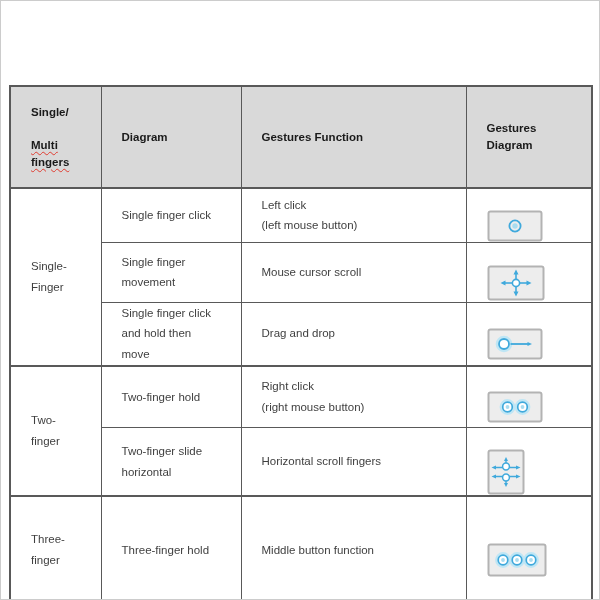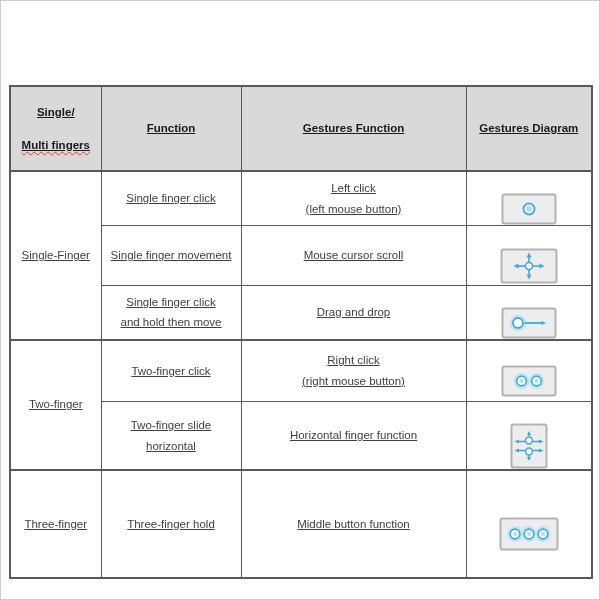--- a/index.html
+++ b/index.html
@@ -14,25 +14,24 @@
     box-sizing:border-box;border:1px solid var(--page-frame);
     font-family:"Liberation Sans", sans-serif;
   }
   table.gtable{
     position:absolute;left:8px;top:84px;
     border-collapse:collapse;table-layout:fixed;
     border:2px solid var(--border-color);
   }
   .gtable th,.gtable td{
     border:1px solid var(--border-color);
-    text-align:center;vertical-align:middle;
+    text-align:left;vertical-align:middle;
     color:var(--text-color);font-size:11.5px;line-height:1.8;
-    padding:0 8px;white-space:pre-line;
+    padding:0 20px;white-space:pre-line;
     overflow:hidden;
-    text-decoration:underline;
   }
   .gtable th{
     background:var(--header-bg);color:#1a1a1a;font-weight:bold;line-height:1.45;
     border-bottom:2px solid var(--border-color);
   }
   tr.group-start td{border-top:2px solid var(--border-color);margin-top:16px;}
   tr.h-head{height:39px}
   tr.h-r1{height:54px}
   tr.h-r2{height:60px}
   tr.h-r3{height:54px}
@@ -64,21 +63,21 @@
       <col style="width:140px">
       <col style="width:225px">
       <col style="width:126px">
   </colgroup>
   <thead>
     <tr class="h-head">
       <th>
         <span class="hdr-line">Single/</span>
         <span class="hdr-line squiggle">Multi fingers</span>
       </th>
-      <th>Function</th>
+      <th>Diagram</th>
       <th>Gestures Function</th>
       <th>Gestures Diagram</th>
     </tr>
   </thead>
   <tbody>
     <tr class="h-r1">
       <td rowspan="3">Single-Finger</td>
       <td>Single finger click</td>
       <td>Left click
 (left mouse button)</td>
@@ -117,39 +116,39 @@
           <rect class="diag-rect" x="1.5" y="1.5" width="53" height="29" rx="2"></rect>
           <circle class="halo" cx="17" cy="16" r="7" stroke-width="2.6"></circle>
           <circle class="white-core" cx="17" cy="16" r="5" stroke-width="1.8"></circle>
           <line class="blue-stroke" x1="23.5" y1="16" x2="41" y2="16" stroke-width="1.8"></line>
           <polygon class="blue-fill" points="45,16 40.5,13.9 40.5,18.1"></polygon>
         </svg>
       </td>
     </tr>
     <tr class="h-r4 group-start">
       <td rowspan="2">Two-finger</td>
-      <td>Two-finger click</td>
+      <td>Two-finger hold</td>
       <td>Right click
 (right mouse button)</td>
       <td>
         <svg class="diag" width="56" height="32" viewBox="0 0 56 32" aria-label="right-click-diagram-icon">
           <rect class="diag-rect" x="1.5" y="1.5" width="53" height="29" rx="2"></rect>
           <circle class="halo" cx="20.5" cy="16" r="6.6" stroke-width="2.6"></circle>
           <circle class="white-core" cx="20.5" cy="16" r="4.8" stroke-width="1.7"></circle>
           <circle class="lt-dot" cx="20.5" cy="16" r="1.9"></circle>
           <circle class="halo" cx="35.5" cy="16" r="6.6" stroke-width="2.6"></circle>
           <circle class="white-core" cx="35.5" cy="16" r="4.8" stroke-width="1.7"></circle>
           <circle class="lt-dot" cx="35.5" cy="16" r="1.9"></circle>
         </svg>
       </td>
     </tr>
     <tr class="h-r5">
       <td>Two-finger slide
 horizontal</td>
-      <td>Horizontal finger function</td>
+      <td>Horizontal scroll fingers</td>
       <td>
         <svg class="diag" width="38" height="46" viewBox="0 0 38 46" aria-label="horizontal-scroll-diagram-icon">
           <rect class="diag-rect" x="1.5" y="1.5" width="35" height="43" rx="2"></rect>
           <line class="blue-stroke" x1="7.5" y1="18.5" x2="30.5" y2="18.5" stroke-width="1.5"></line>
           <polygon class="blue-fill" points="4.5,18.5 9,16.5 9,20.5"></polygon>
           <polygon class="blue-fill" points="33.5,18.5 29,16.5 29,20.5"></polygon>
           <line class="blue-stroke" x1="7.5" y1="27.5" x2="30.5" y2="27.5" stroke-width="1.5"></line>
           <polygon class="blue-fill" points="4.5,27.5 9,25.5 9,29.5"></polygon>
           <polygon class="blue-fill" points="33.5,27.5 29,25.5 29,29.5"></polygon>
           <line class="blue-stroke" x1="19" y1="11" x2="19" y2="14" stroke-width="1.4"></line>

